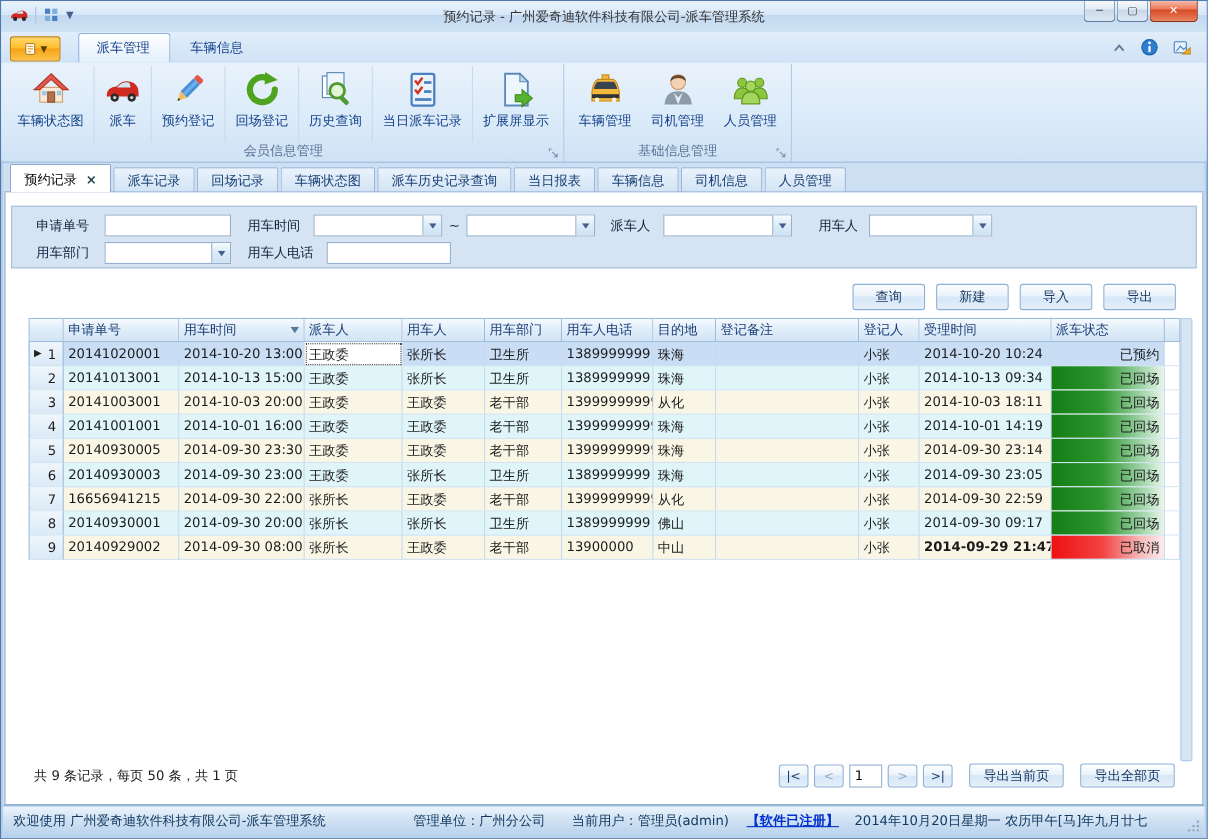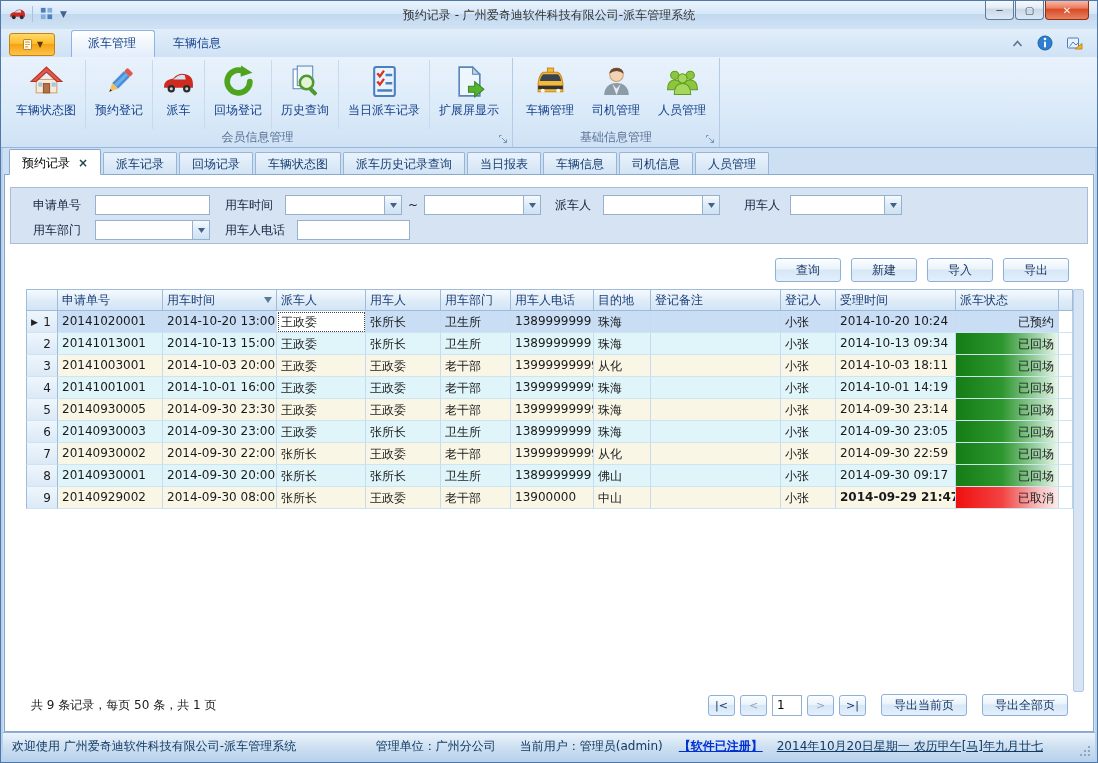--- a/index.html
+++ b/index.html
@@ -119,21 +119,21 @@
     font:inherit; color:#14335f; background:linear-gradient(#fdfeff,#eaf3fb 45%,#d6e7f7 50%,#e4effa); }
 
   
   .statusbar { position:absolute; left:2px; right:2px; bottom:2px; height:28px;
     background:linear-gradient(#ecf4fc,#cfe1f2 48%,#b9d2ec); border-top:1px solid #8fb0d4;
     display:flex; align-items:center; color:#123a63; }
   .sb-welcome { margin-left:9px; }
   .sb-org { margin-left:auto; }
   .sb-user { margin-left:24px; }
   .sb-license { margin-left:16px; color:#0030d0; text-decoration:underline; font-weight:bold; }
-  .sb-date { margin-left:14px; margin-right:52px;text-decoration:underline; }
+  .sb-date { margin-left:14px; margin-right:52px; }
   .sb-grip { position:absolute; right:4px; bottom:4px; }
 
   .icon { display:inline-flex; }
   .icon svg { display:block; }
 </style>
 </head>
 <body>
 
 <div class="window">
 
@@ -215,43 +215,43 @@
                   <rect x="13" y="18" width="6" height="9" fill="#b5724a" stroke="#8f5230"></rect>
                   <rect x="8" y="17" width="4" height="4" fill="#9fc7e8"></rect>
                   <rect x="21" y="17" width="4" height="4" fill="#9fc7e8"></rect>
                 </svg>
               </span>
               <span class="rbtn-label">车辆状态图</span>
             </div>
             <div class="rbtn">
               <span class="icon">
                 <svg viewBox="0 0 32 32">
+                  <path d="M2 21 q0-7 9-8 q5-6 12-4 q7 2 7 9 v4 h-28 z" fill="#cf2a20"></path>
+                  <path d="M12 13 q5-5 10-3 l1 4 h-12 z" fill="#cde7f5"></path>
+                  <circle cx="9" cy="23" r="3.6" fill="#2b2b2b"></circle>
+                  <circle cx="24" cy="23" r="3.6" fill="#2b2b2b"></circle>
+                  <circle cx="9" cy="23" r="1.5" fill="#cfcfcf"></circle>
+                  <circle cx="24" cy="23" r="1.5" fill="#cfcfcf"></circle>
+                </svg>
+              </span>
+              <span class="rbtn-label">派车</span>
+            </div>
+            <div class="rbtn">
+              <span class="icon">
+                <svg viewBox="0 0 32 32">
                   <g transform="rotate(45 16 16)">
                     <rect x="12" y="1" width="8" height="5" rx="1.5" fill="#e2574c"></rect>
                     <rect x="12" y="6" width="8" height="16" fill="#4a90d9"></rect>
                     <rect x="14.6" y="6" width="2.8" height="16" fill="#6fb0ea"></rect>
                     <polygon points="12,22 20,22 16,30" fill="#f0c060"></polygon>
                     <polygon points="14.8,27.5 17.2,27.5 16,30" fill="#333"></polygon>
                   </g>
                 </svg>
               </span>
               <span class="rbtn-label">预约登记</span>
-            </div>
-            <div class="rbtn">
-              <span class="icon">
-                <svg viewBox="0 0 32 32">
-                  <path d="M2 21 q0-7 9-8 q5-6 12-4 q7 2 7 9 v4 h-28 z" fill="#cf2a20"></path>
-                  <path d="M12 13 q5-5 10-3 l1 4 h-12 z" fill="#cde7f5"></path>
-                  <circle cx="9" cy="23" r="3.6" fill="#2b2b2b"></circle>
-                  <circle cx="24" cy="23" r="3.6" fill="#2b2b2b"></circle>
-                  <circle cx="9" cy="23" r="1.5" fill="#cfcfcf"></circle>
-                  <circle cx="24" cy="23" r="1.5" fill="#cfcfcf"></circle>
-                </svg>
-              </span>
-              <span class="rbtn-label">派车</span>
             </div>
             <div class="rbtn">
               <span class="icon">
                 <svg viewBox="0 0 32 32">
                   <path d="M27 16 a11 11 0 1 1 -6.2-9.9" fill="none" stroke="#4fa41f" stroke-width="5.5" stroke-linecap="round"></path>
                   <polygon points="18.5,0.5 29.5,7.5 18,11.5" fill="#4fa41f"></polygon>
                 </svg>
               </span>
               <span class="rbtn-label">回场登记</span>
             </div>
@@ -568,21 +568,21 @@
             <div class="gc" style="width: 130px;"></div>
             <div class="gc" style="width: 55px;">小张</div>
             <div class="gc" style="width: 120px;">2014-09-30 23:05</div>
             <div class="gc status returned" style="width: 103px;">已回场</div>
             <div class="gc filler" style="width: 14px;"></div>
           </div>
           <div class="gr cream">
             <div class="gc gind" style="width: 32px;">
               <span class="rownum">7</span>
             </div>
-            <div class="gc" style="width: 105px;">20140930002</div>
+            <div class="gc" style="width: 105px;">16656941215</div>
             <div class="gc" style="width: 114px;">2014-09-30 22:00</div>
             <div class="gc" style="width: 89px;">张所长</div>
             <div class="gc" style="width: 75px;">王政委</div>
             <div class="gc" style="width: 70px;">老干部</div>
             <div class="gc" style="width: 83px;">13999999999</div>
             <div class="gc" style="width: 57px;">从化</div>
             <div class="gc" style="width: 130px;"></div>
             <div class="gc" style="width: 55px;">小张</div>
             <div class="gc" style="width: 120px;">2014-09-30 22:59</div>
             <div class="gc status returned" style="width: 103px;">已回场</div>

